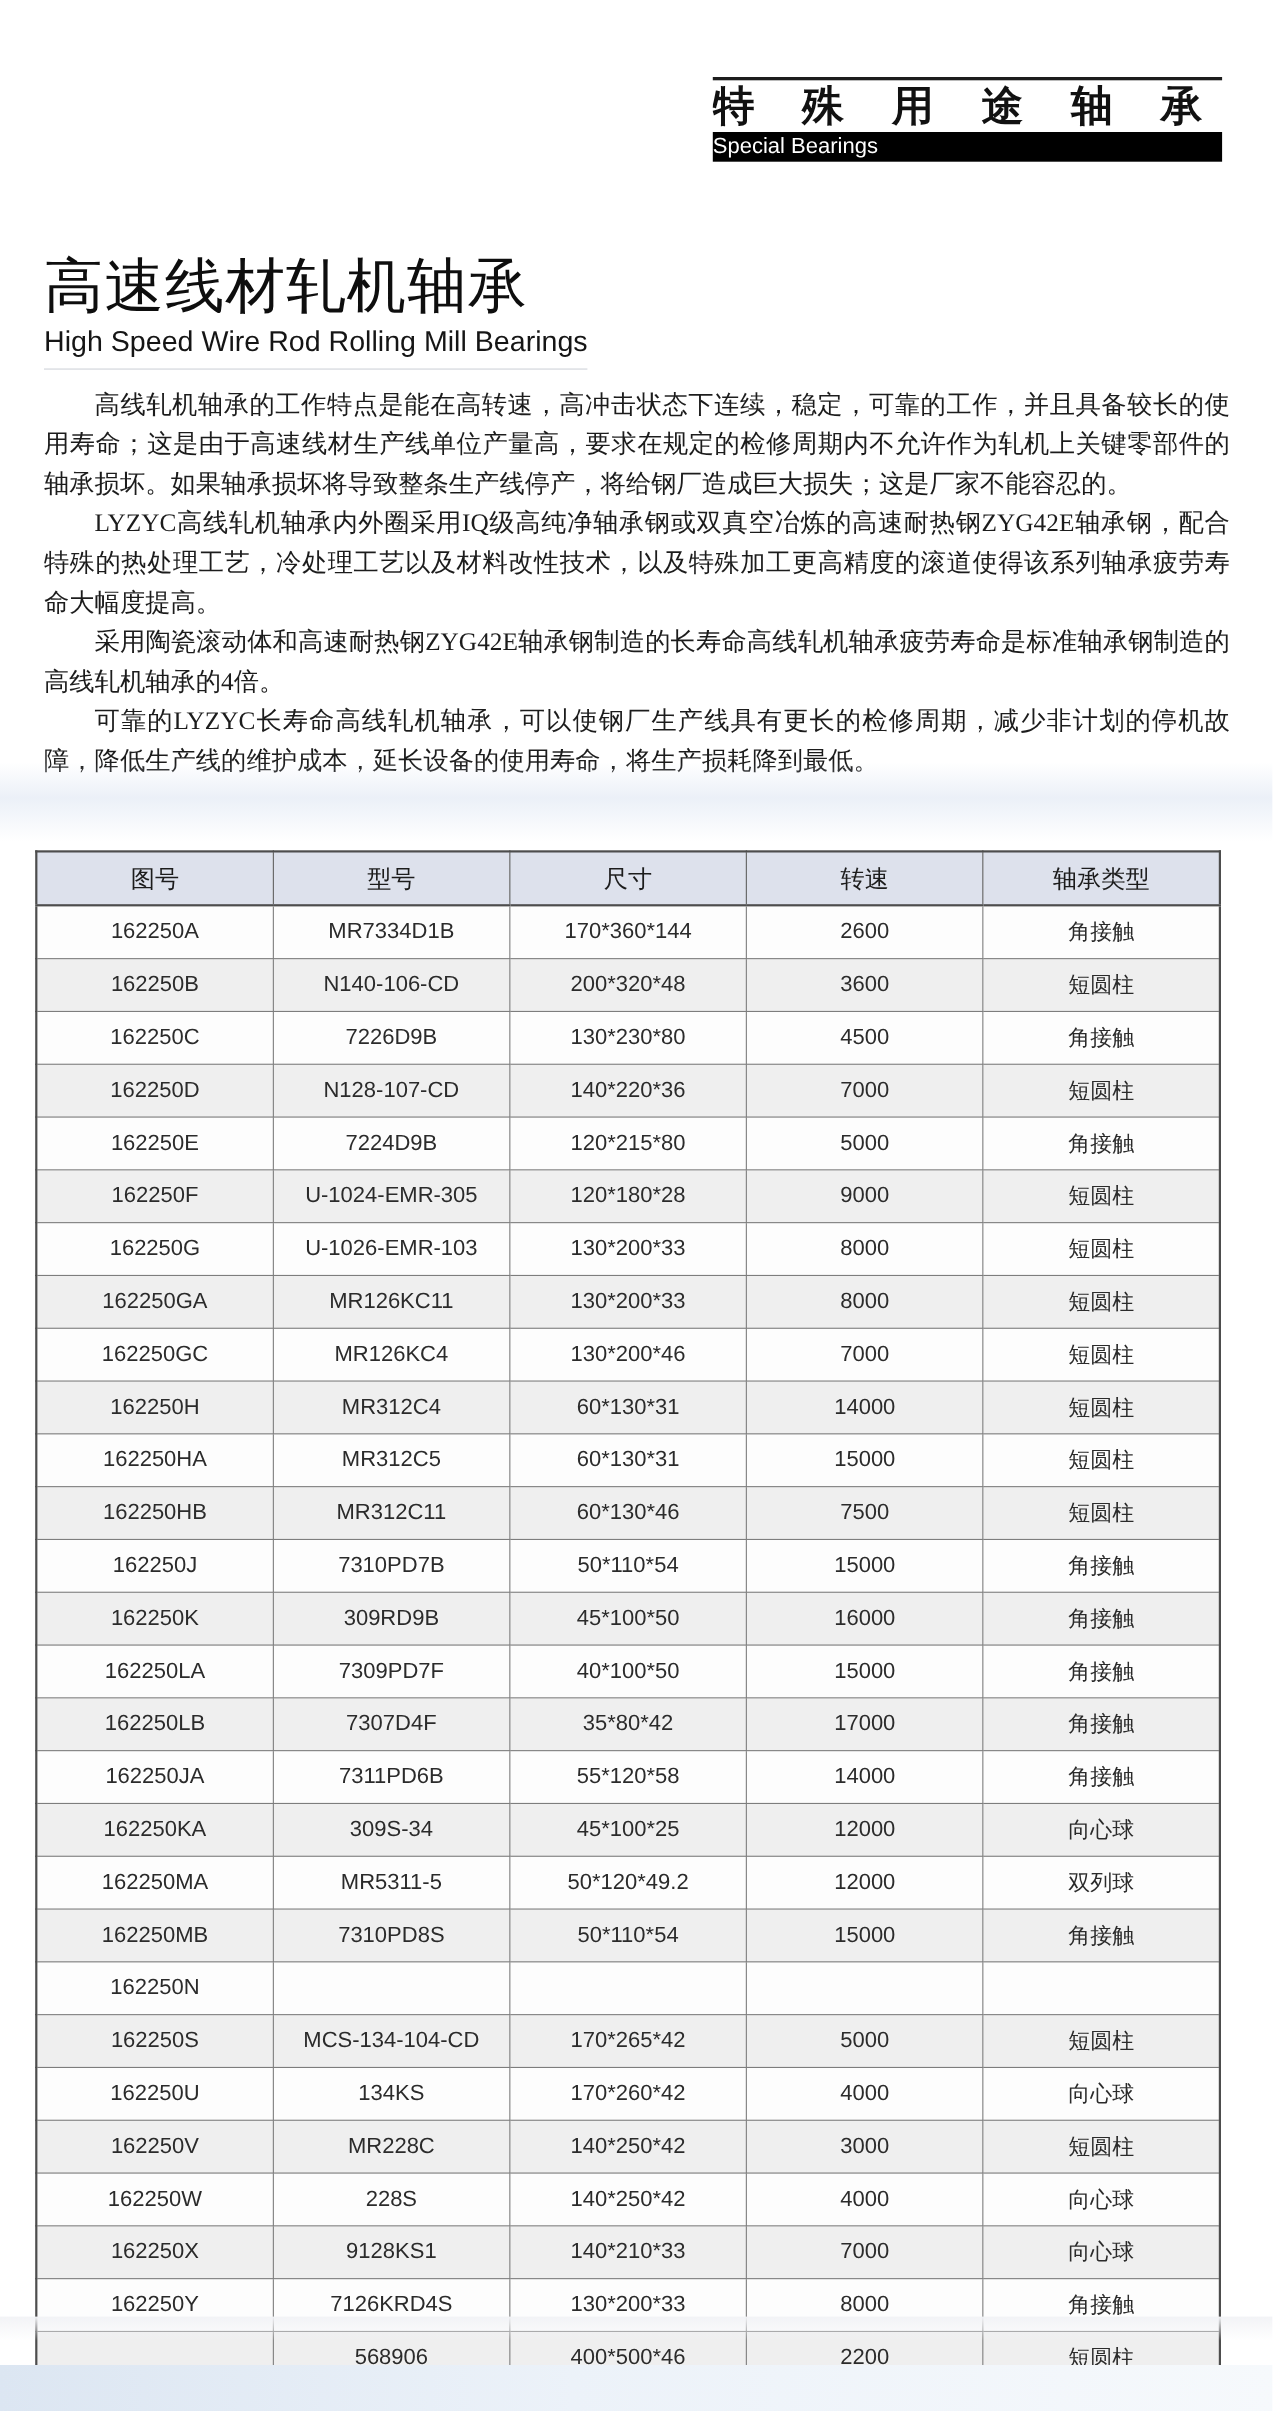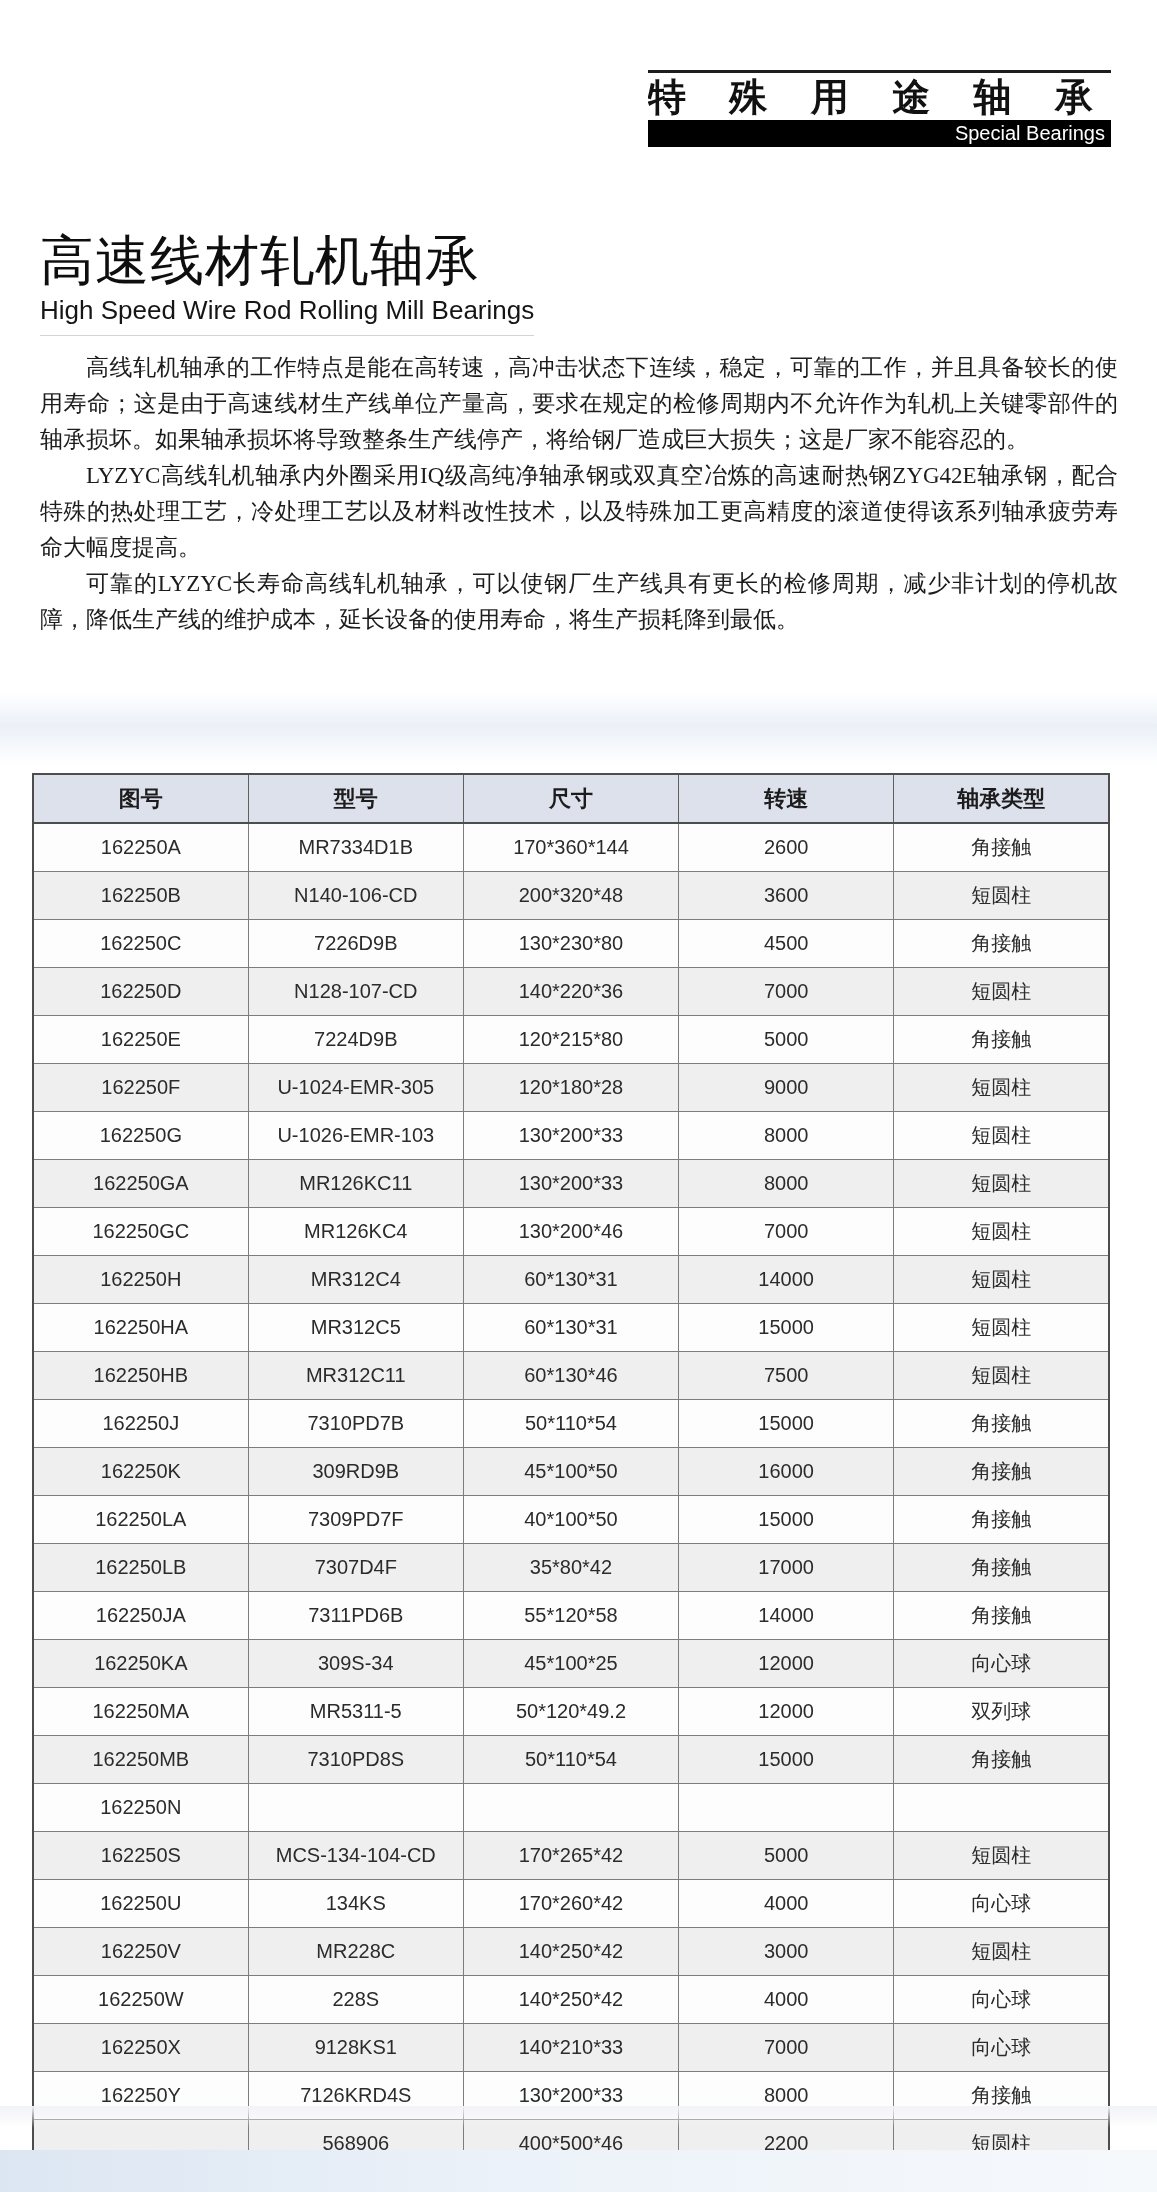--- a/index.html
+++ b/index.html
@@ -36,22 +36,21 @@
     white-space:nowrap;
     overflow:hidden;
   }
   .banner-bar{
     margin-top:2px;
     background:#000000;
     color:#ffffff;
     height:27px;
     line-height:27px;
     font-size:20px;
-    text-align:right;
-    padding-right:6px;
+    padding-right:24px;
   }
 
   
   .title-block{
     position:absolute;
     top:230px;
     left:40px;
   }
   .title-cn{
     margin:0;
@@ -107,21 +106,21 @@
     left:32px;
     width:1078px;
     border-collapse:collapse;
     table-layout:fixed;
     border:2px solid #4d4d4d;
     background:#ffffff;
   }
   table.bearings th{
     background:#dde1ec;
     font-size:22px;
-    font-weight:bold;
+    font-weight:normal;
     color:#1c1c1c;
     height:45px;
     border:1px solid #5f5f5f;
     border-bottom:2px solid #4d4d4d;
     text-align:center;
   }
   table.bearings td{
     height:45px;
     font-size:20px;
     color:#2b2b2b;
@@ -148,20 +147,21 @@
   </header>
 
   <section class="title-block">
     <h1 class="title-cn">高速线材轧机轴承</h1>
     <div class="title-en">High Speed Wire Rod Rolling Mill Bearings</div>
   </section>
 
   <section class="intro">
     <p>高线轧机轴承的工作特点是能在高转速，高冲击状态下连续，稳定，可靠的工作，并且具备较长的使用寿命；这是由于高速线材生产线单位产量高，要求在规定的检修周期内不允许作为轧机上关键零部件的轴承损坏。如果轴承损坏将导致整条生产线停产，将给钢厂造成巨大损失；这是厂家不能容忍的。</p>
     <p>LYZYC高线轧机轴承内外圈采用IQ级高纯净轴承钢或双真空冶炼的高速耐热钢ZYG42E轴承钢，配合特殊的热处理工艺，冷处理工艺以及材料改性技术，以及特殊加工更高精度的滚道使得该系列轴承疲劳寿命大幅度提高。</p>
+    <p>采用陶瓷滚动体和高速耐热钢ZYG42E轴承钢制造的长寿命高线轧机轴承疲劳寿命是标准轴承钢制造的高线轧机轴承的4倍。</p>
     <p>可靠的LYZYC长寿命高线轧机轴承，可以使钢厂生产线具有更长的检修周期，减少非计划的停机故障，降低生产线的维护成本，延长设备的使用寿命，将生产损耗降到最低。</p>
   </section>
 
   <div class="band band-top"></div>
 
   <table class="bearings">
     <thead>
       <tr id="thead-row">
           <th>图号</th>
           <th>型号</th>

